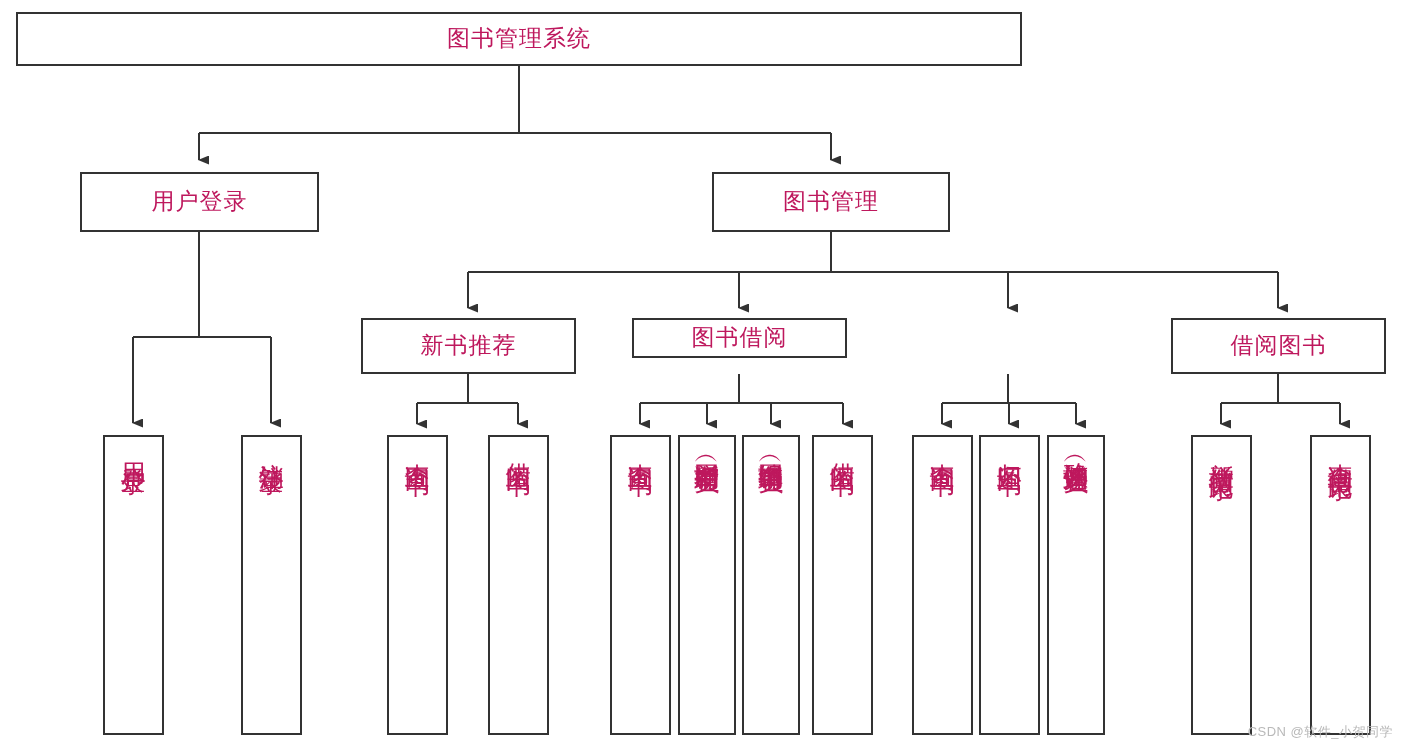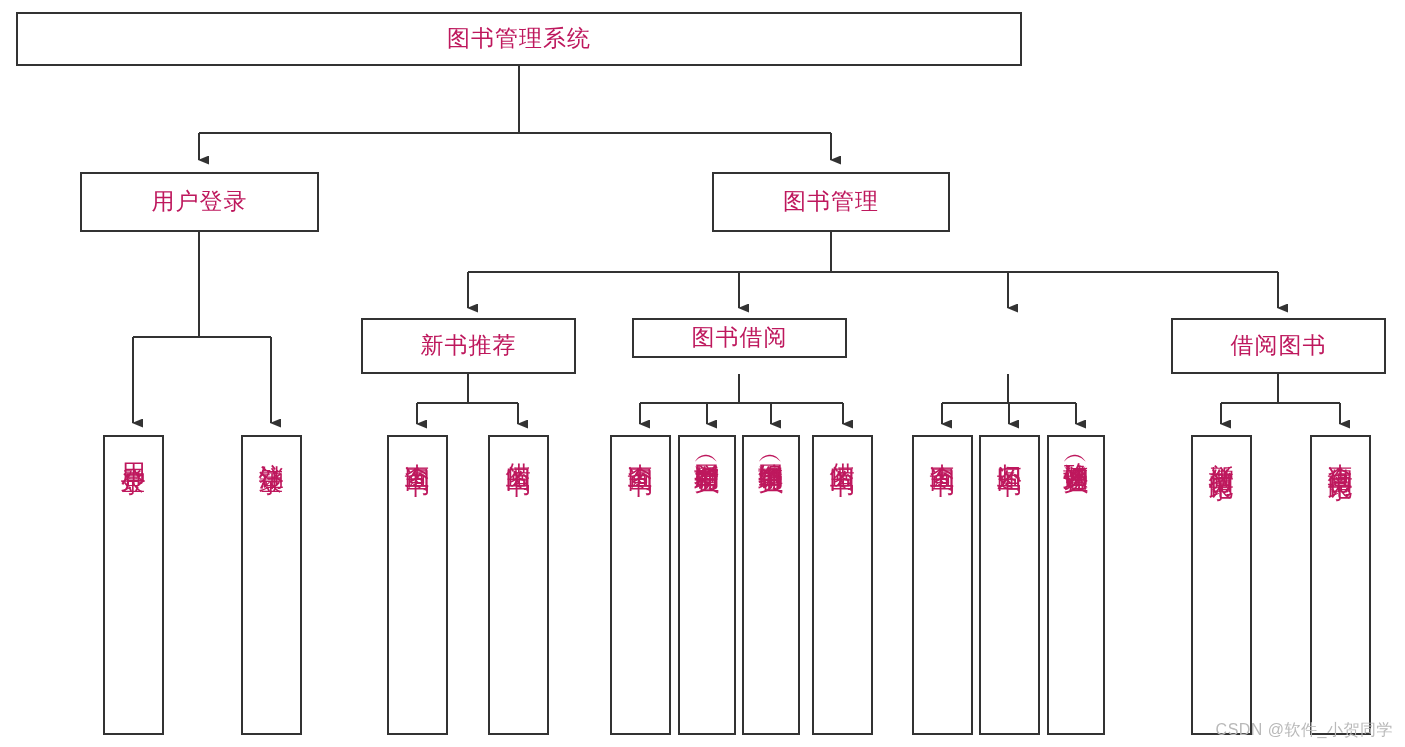--- a/index.html
+++ b/index.html
@@ -61,21 +61,21 @@
     line-height: 1.05;
   }
   .node.vertical.tall .label {
     font-size: 25px;
     letter-spacing: 1px;
   }
   #watermark {
     position: absolute;
     right: 12px;
     bottom: 6px;
-    font-size: 16px;
+    font-size: 13px;
     color: #b9b9b9;
     letter-spacing: 0.5px;
     z-index: 5;
     user-select: none;
   }
 </style>
 </head>
 <body>
 
 <div id="diagram-root">

